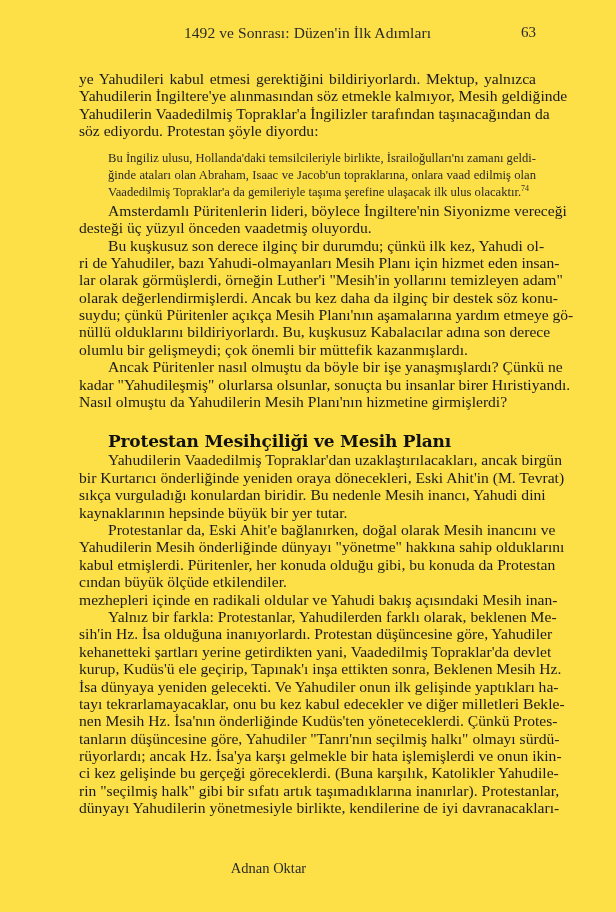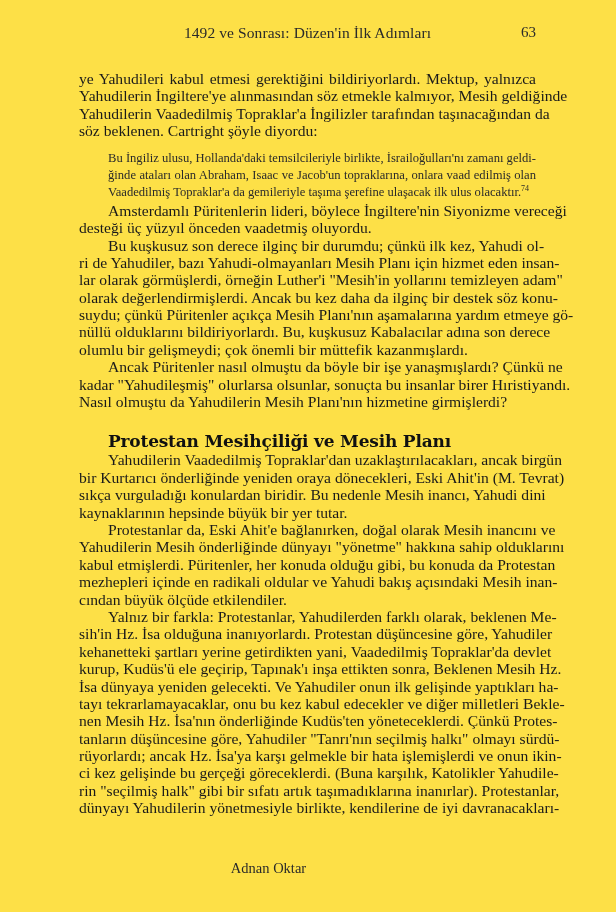--- a/index.html
+++ b/index.html
@@ -33,21 +33,21 @@
     <div class="title">1492 ve Sonrası: Düzen'in İlk Adımları</div>
     <div class="pnum">63</div>
   </div>
 
   <div class="body">
 
     <div>
       <span class="line">ye Yahudileri kabul etmesi gerektiğini bildiriyorlardı. Mektup, yalnızca</span>
       <span class="line">Yahudilerin İngiltere'ye alınmasından söz etmekle kalmıyor, Mesih geldiğinde</span>
       <span class="line">Yahudilerin Vaadedilmiş Topraklar'a İngilizler tarafından taşınacağından da</span>
-      <span class="line last">söz beklenen. Cartright şöyle diyordu:</span>
+      <span class="line last">söz ediyordu. Protestan şöyle diyordu:</span>
     </div>
 
     <div class="quote">
       <span class="line">Bu İngiliz ulusu, Hollanda'daki temsilcileriyle birlikte, İsrailoğulları'nı zamanı geldi-</span>
       <span class="line">ğinde ataları olan Abraham, Isaac ve Jacob'un topraklarına, onlara vaad edilmiş olan</span>
       <span class="line last"><span>Vaadedilmiş Topraklar'a da gemileriyle taşıma şerefine ulaşacak ilk ulus olacaktır.</span><sup>74</sup></span>
     </div>
 
     <div>
       <span class="line indent">Amsterdamlı Püritenlerin lideri, böylece İngiltere'nin Siyonizme vereceği</span>
@@ -76,22 +76,22 @@
       <span class="line indent">Yahudilerin Vaadedilmiş Topraklar'dan uzaklaştırılacakları, ancak birgün</span>
       <span class="line">bir Kurtarıcı önderliğinde yeniden oraya dönecekleri, Eski Ahit'in (M. Tevrat)</span>
       <span class="line">sıkça vurguladığı konulardan biridir. Bu nedenle Mesih inancı, Yahudi dini</span>
       <span class="line last">kaynaklarının hepsinde büyük bir yer tutar.</span>
     </div>
 
     <div>
       <span class="line indent">Protestanlar da, Eski Ahit'e bağlanırken, doğal olarak Mesih inancını ve</span>
       <span class="line">Yahudilerin Mesih önderliğinde dünyayı "yönetme" hakkına sahip olduklarını</span>
       <span class="line">kabul etmişlerdi. Püritenler, her konuda olduğu gibi, bu konuda da Protestan</span>
+      <span class="line last">cından büyük ölçüde etkilendiler.</span>
       <span class="line">mezhepleri içinde en radikali oldular ve Yahudi bakış açısındaki Mesih inan-</span>
-      <span class="line last">cından büyük ölçüde etkilendiler.</span>
     </div>
 
     <div>
       <span class="line indent">Yalnız bir farkla: Protestanlar, Yahudilerden farklı olarak, beklenen Me-</span>
       <span class="line">sih'in Hz. İsa olduğuna inanıyorlardı. Protestan düşüncesine göre, Yahudiler</span>
       <span class="line">kehanetteki şartları yerine getirdikten yani, Vaadedilmiş Topraklar'da devlet</span>
       <span class="line">kurup, Kudüs'ü ele geçirip, Tapınak'ı inşa ettikten sonra, Beklenen Mesih Hz.</span>
       <span class="line">İsa dünyaya yeniden gelecekti. Ve Yahudiler onun ilk gelişinde yaptıkları ha-</span>
       <span class="line">tayı tekrarlamayacaklar, onu bu kez kabul edecekler ve diğer milletleri Bekle-</span>
       <span class="line">nen Mesih Hz. İsa'nın önderliğinde Kudüs'ten yöneteceklerdi. Çünkü Protes-</span>

